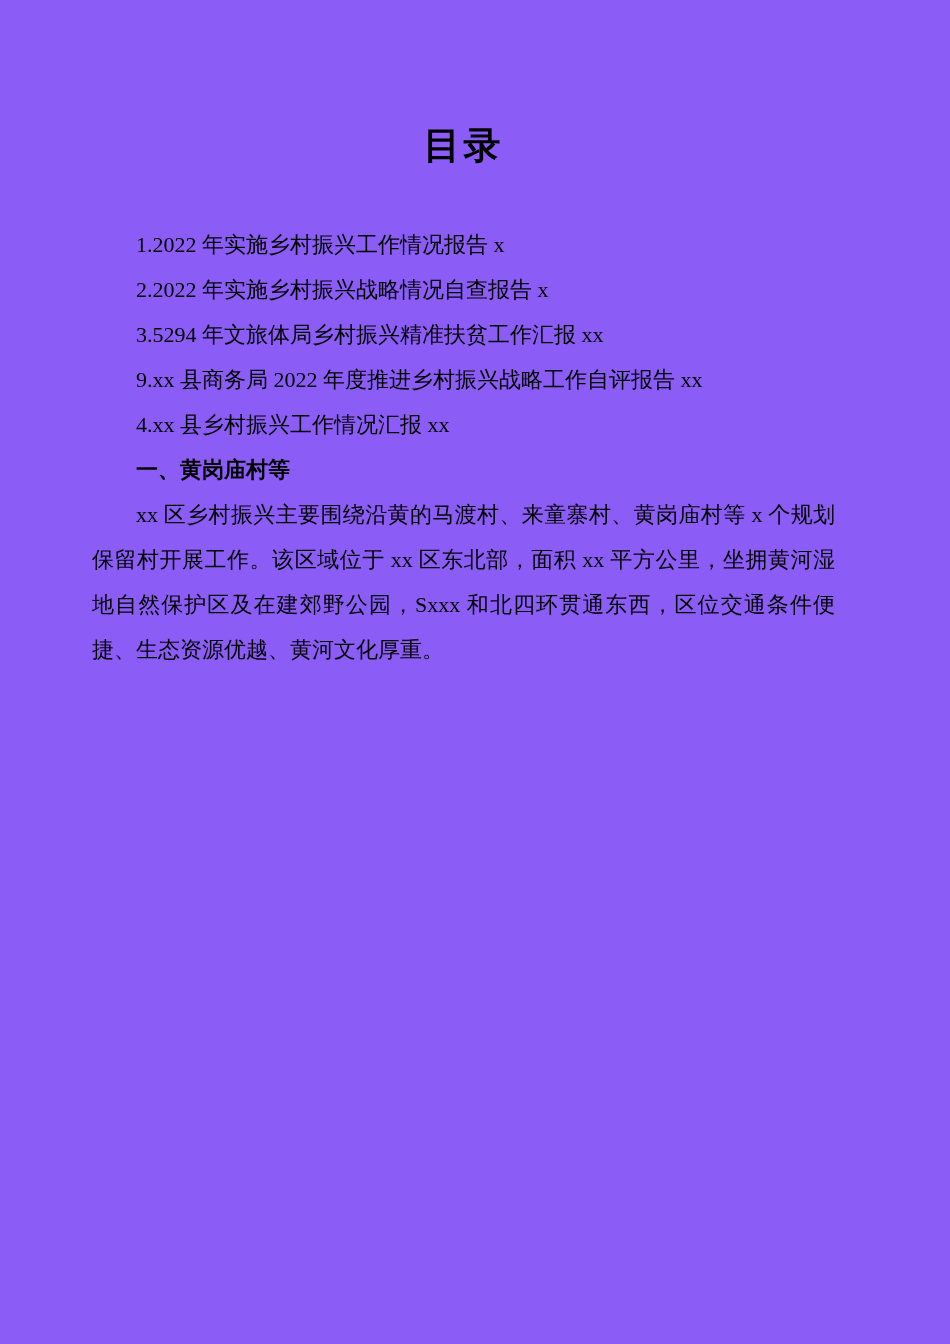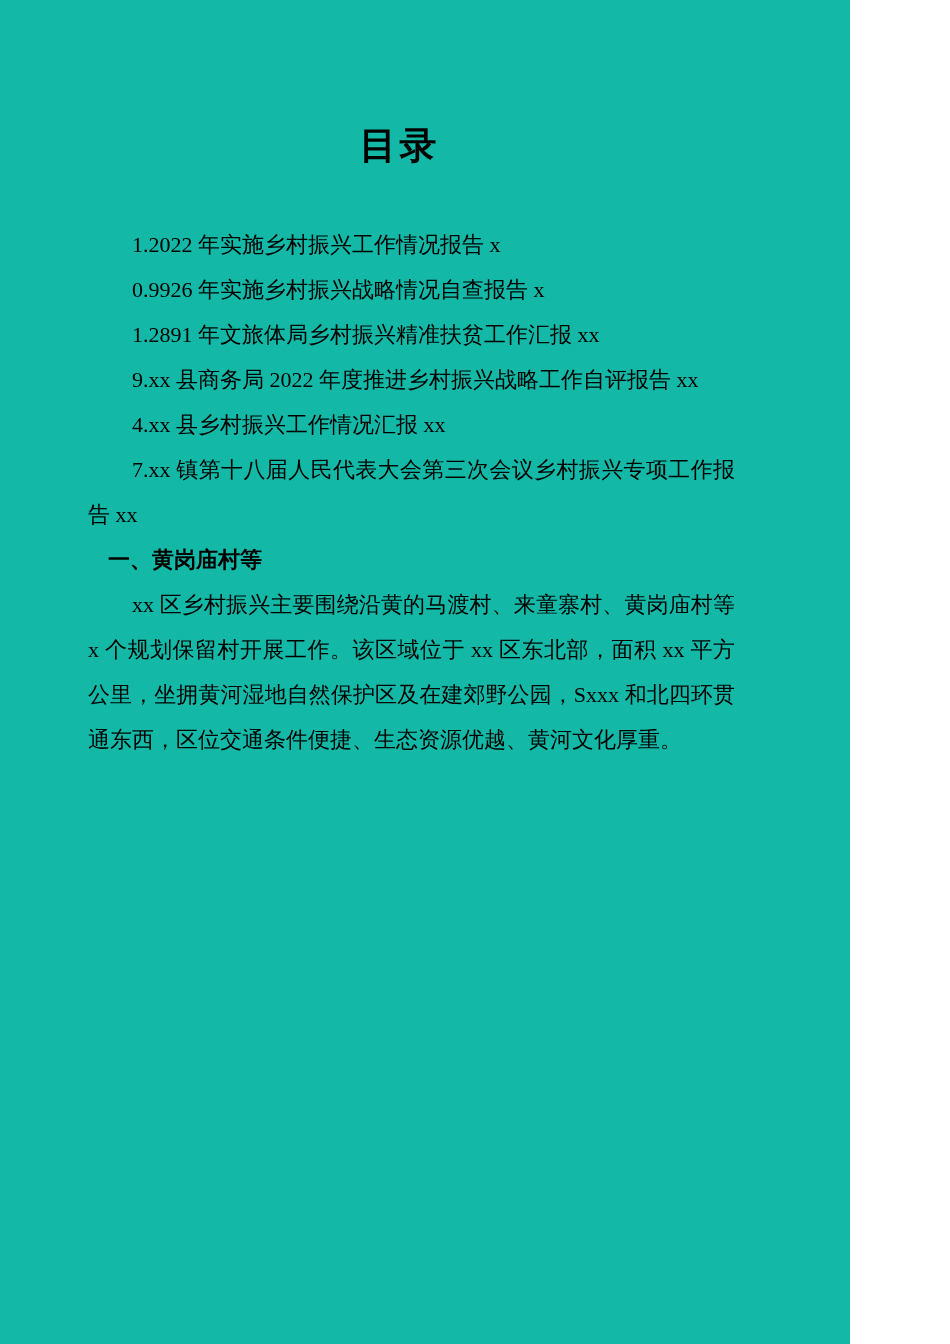--- a/index.html
+++ b/index.html
@@ -7,42 +7,41 @@
       background: #ffffff;
     }
     body {
       width: 950px;
       height: 1344px;
       overflow: hidden;
       color: #000000;
       font-family: "Liberation Serif", "DejaVu Serif", serif;
     }
     .page {
-      width: 850px;
+      width: 950px;
       height: 1344px;
-      background: #14b8a6;
-      padding: 122px 115px 0 64px;
+      background: #8b5cf6;
+      padding: 122px 115px 0 92px;
     }
     .doc-title {
       text-align: center;
       font-size: 37px;
       font-weight: bold;
       letter-spacing: 3px;
       line-height: 48px;
       margin-bottom: 52px;
       font-family: "Liberation Serif", "DejaVu Serif", serif;
     }
     .para {
       font-size: 22px;
       line-height: 45px;
       text-indent: 2em;
       text-align: justify;
       word-break: break-all;
       font-family: "Liberation Serif", "DejaVu Serif", serif;
-      margin-left: 24px;
     }
     .toc-list {
       list-style: none;
     }
     .section-heading {
       font-size: 22px;
       line-height: 45px;
       text-indent: 2em;
       font-weight: bold;
       font-family: "Liberation Sans", "DejaVu Sans", sans-serif;
@@ -50,25 +49,24 @@
   </style>
 </head>
 <body>
 
 <div class="page">
 
   <h1 class="doc-title">目录</h1>
 
   <ul class="toc-list">
     <li class="para">1.2022 年实施乡村振兴工作情况报告 x</li>
-    <li class="para">0.9926 年实施乡村振兴战略情况自查报告 x</li>
-    <li class="para">1.2891 年文旅体局乡村振兴精准扶贫工作汇报 xx</li>
+    <li class="para">2.2022 年实施乡村振兴战略情况自查报告 x</li>
+    <li class="para">3.5294 年文旅体局乡村振兴精准扶贫工作汇报 xx</li>
     <li class="para">9.xx 县商务局 2022 年度推进乡村振兴战略工作自评报告 xx</li>
     <li class="para">4.xx 县乡村振兴工作情况汇报 xx</li>
-    <li class="para">7.xx 镇第十八届人民代表大会第三次会议乡村振兴专项工作报告 xx</li>
   </ul>
 
 
 
   <h2 class="section-heading">一、黄岗庙村等</h2>
 
   <p class="para">xx 区乡村振兴主要围绕沿黄的马渡村、来童寨村、黄岗庙村等 x 个规划保留村开展工作。该区域位于 xx 区东北部，面积 xx 平方公里，坐拥黄河湿地自然保护区及在建郊野公园，Sxxx 和北四环贯通东西，区位交通条件便捷、生态资源优越、黄河文化厚重。</p>
 
 </div>
 

